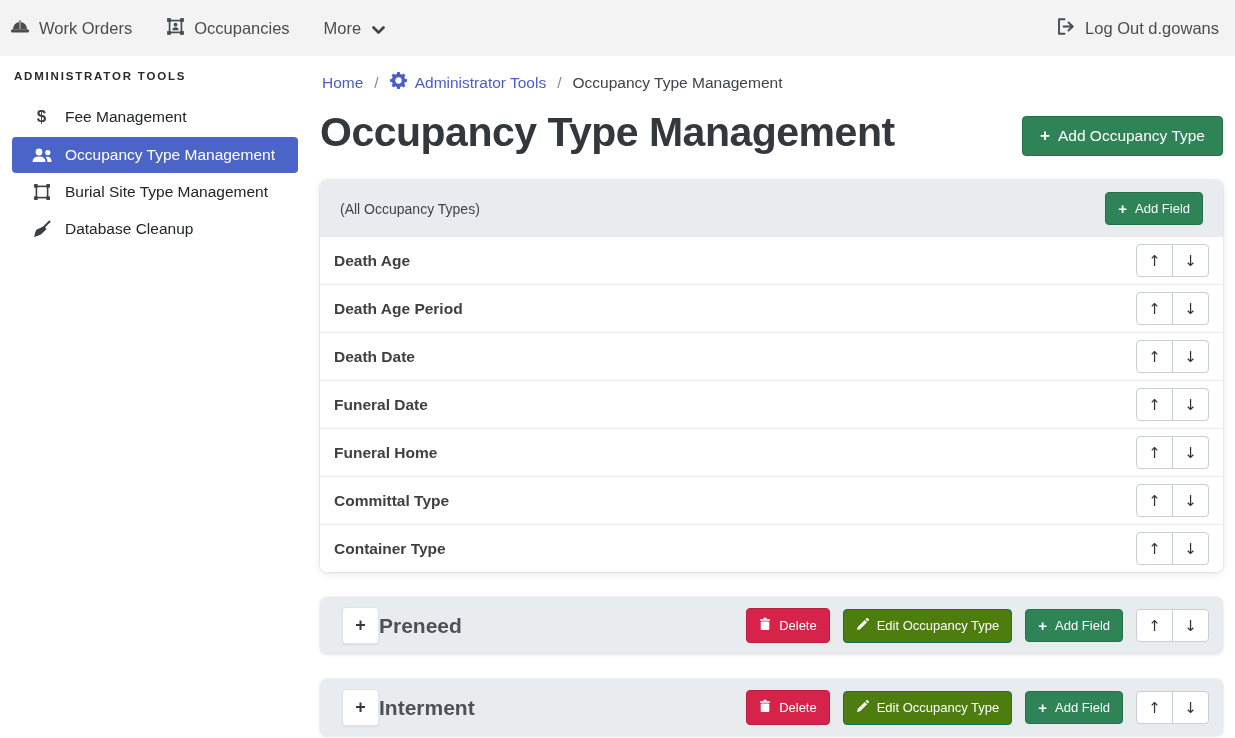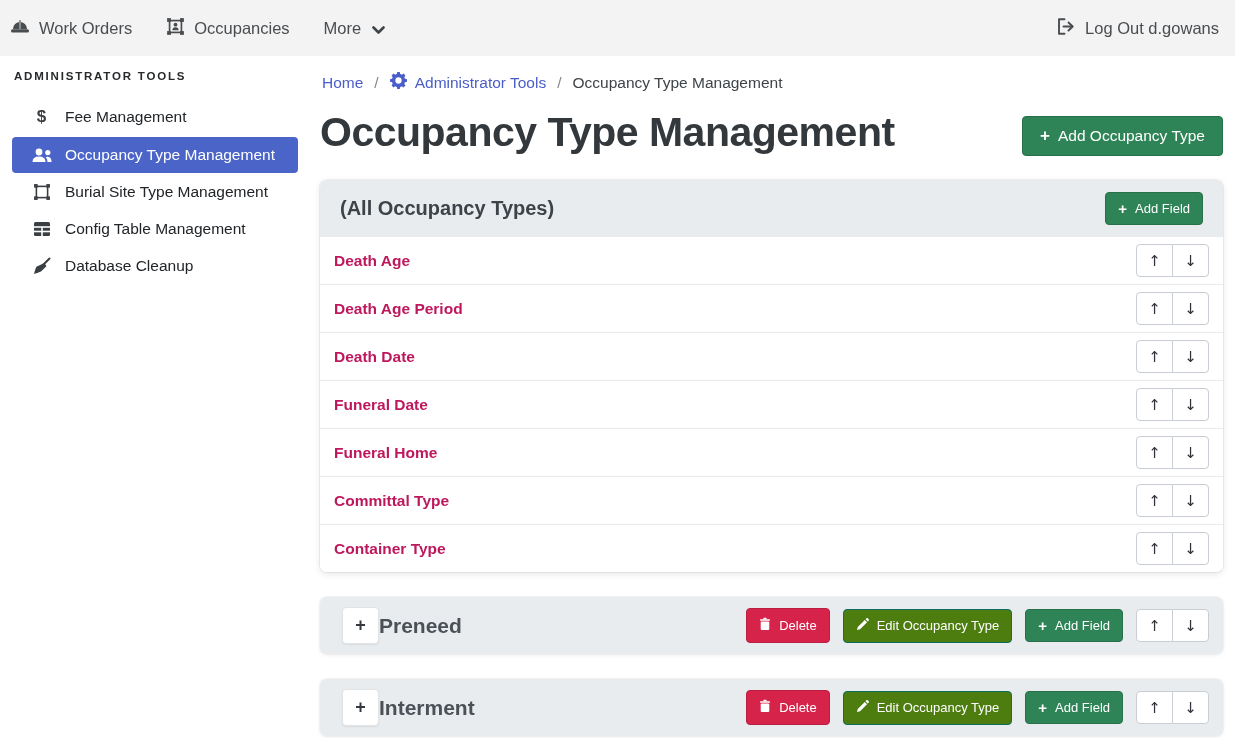--- a/index.html
+++ b/index.html
@@ -84,27 +84,27 @@
 
   
   .card {
     margin-top:8px; background:#fff; border-radius:7px; overflow:hidden;
     box-shadow:0 0 0 1px rgba(0,0,0,.05), 0 2px 7px rgba(0,0,0,.10);
   }
   .card-header {
     background:#e9ecef; padding:12px 20px;
     display:flex; align-items:center; justify-content:space-between;
   }
-  .card-title { font-size:20px; font-weight:700; color:#3d4349; }
+  .card-title { font-size:14px; font-weight:400; color:#3d4349; }
   .field-row {
     display:flex; align-items:center; justify-content:space-between;
     padding:7px 14px; border-bottom:1px solid #e8eaed; background:#fff;
   }
   .field-row:last-child { border-bottom:none; }
-  .field-link { font-size:15.5px; font-weight:700; color:#be185d; }
+  .field-link { font-size:15.5px; font-weight:700; color:#404040; }
 
   
   .type-section {
     margin-top:25px; background:#e9ecef; border-radius:7px;
     padding:10px 14px 10px 22px; display:flex; align-items:center;
     box-shadow:0 0 0 1px rgba(0,0,0,.03), 0 1px 4px rgba(0,0,0,.07);
   }
   .expand-btn {
     width:37px; height:37px; background:#fff;
     border:1px solid #e0e4e7; border-radius:4px;
@@ -198,31 +198,20 @@
           <rect x="3.2" y="3.2" width="10.6" height="10.6" fill="none" stroke="#3a3f44" stroke-width="1.5"></rect>
           <rect x="1" y="1" width="3.4" height="3.4" fill="#3a3f44"></rect>
           <rect x="12.6" y="1" width="3.4" height="3.4" fill="#3a3f44"></rect>
           <rect x="1" y="12.6" width="3.4" height="3.4" fill="#3a3f44"></rect>
           <rect x="12.6" y="12.6" width="3.4" height="3.4" fill="#3a3f44"></rect>
         </svg>
       </span>
       <span>Burial Site Type Management</span>
     </div>
 
-    <div class="side-item">
-      <span class="s-icon">
-        <svg width="18" height="16" viewBox="0 0 18 16">
-          <rect x="1" y="1" width="16" height="14" rx="1.5" fill="#3a3f44"></rect>
-          <line x1="1" y1="6" x2="17" y2="6" stroke="#fff" stroke-width="1.6"></line>
-          <line x1="9" y1="6" x2="9" y2="15" stroke="#fff" stroke-width="1.6"></line>
-          <line x1="1" y1="10.5" x2="17" y2="10.5" stroke="#fff" stroke-width="1.6"></line>
-        </svg>
-      </span>
-      <span>Config Table Management</span>
-    </div>
 
     <div class="side-item">
       <span class="s-icon">
         <svg width="18" height="18" viewBox="0 0 18 18">
           <path d="M16.5 1.5 L10.5 7.5" stroke="#3a3f44" stroke-width="2" stroke-linecap="round"></path>
           <path d="M10.8 6.2 c1.5 1 2 1.6 2.6 3.1 L8 14.6 C5.5 16 2.6 16.3 1 16.9 c.6-1.6 1-4.6 2.4-7.1 Z" fill="#3a3f44"></path>
         </svg>
       </span>
       <span>Database Cleanup</span>
     </div>

